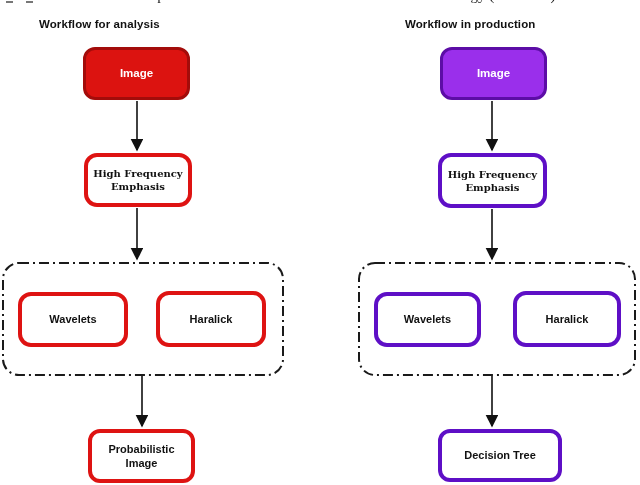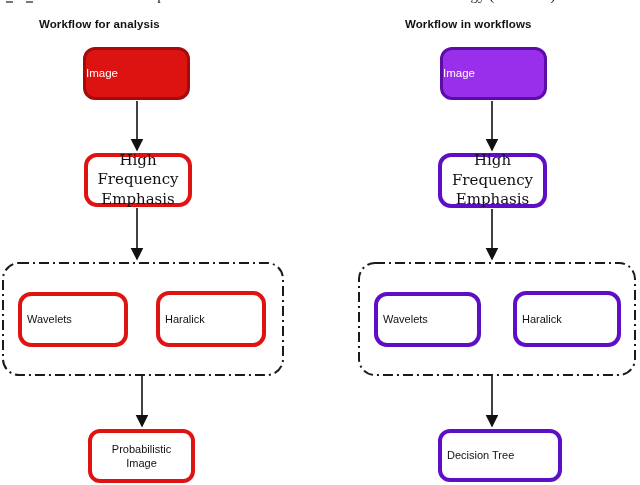--- a/index.html
+++ b/index.html
@@ -19,34 +19,34 @@
     position:relative;top:-13px;display:block;
     font-family:"Liberation Serif", serif;font-size:15px;white-space:nowrap;
   }
   .tl-mark{position:absolute;height:2px;background:#777;top:1px;}
 
   .wf-title{
     position:absolute;width:200px;text-align:left;
     font-size:11.5px;font-weight:bold;color:#111;letter-spacing:.1px;
   }
   .node{
-    position:absolute;display:flex;align-items:center;justify-content:flex-start;
-    text-align:center;font-weight:normal;color:#111;font-size:11px;
+    position:absolute;display:flex;align-items:center;justify-content:center;
+    text-align:center;font-weight:bold;color:#111;font-size:11px;
     box-sizing:border-box;background:#fff;line-height:1.3;
   }
   .node-fill{
     background:var(--fill);
     border:3px solid var(--fill-border);
     border-radius:12px;color:#fff;font-size:11.5px;
   }
   .node-stroke{
     border:4px solid var(--stroke);
     border-radius:13px;padding:0 5px;
   }
-  .serif-label{font-family:"DejaVu Serif", "Liberation Serif", serif;font-size:15px;}
+  .serif-label{font-family:"DejaVu Serif", "Liberation Serif", serif;font-size:10px;}
   svg.overlay{position:absolute;left:0;top:0;pointer-events:none;}
 </style>
 </head>
 <body>
 
 <div class="canvas">
 
   <div class="caption-clip">
     <span>Comparison of the two workflows used in the methodology (Section 3)</span>
   </div>
@@ -90,21 +90,21 @@
     <div class="node node-stroke" style="left:156px;top:291px;width:110px;height:56px;">
       <span>Haralick</span>
     </div>
 
     <div class="node node-stroke" style="left:88px;top:429px;width:107px;height:54px;border-radius:12px;">
       <span>Probabilistic Image</span>
     </div>
   </div>
 
   <div class="wf" style="--fill: #9A2FEB; --fill-border: #5C0DA6; --stroke: #5E0FC6;">
-    <div class="wf-title" style="left:405px;top:18px;">Workflow in workflows</div>
+    <div class="wf-title" style="left:405px;top:18px;">Workflow in production</div>
 
     <div class="node node-fill" style="left:440px;top:47px;width:107px;height:53px;">
       <span>Image</span>
     </div>
 
     <div class="node node-stroke serif-label" style="left:438px;top:153px;width:109px;height:55px;">
       <span>High Frequency Emphasis</span>
     </div>
 
     <div class="node node-stroke" style="left:374px;top:292px;width:107px;height:55px;">

